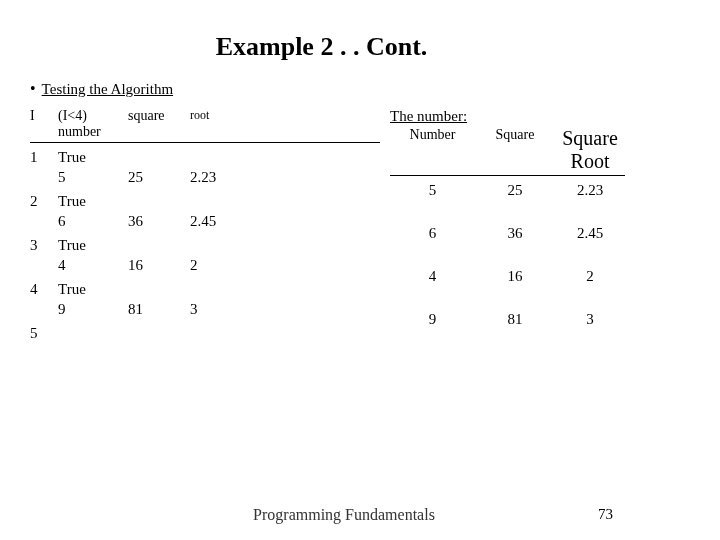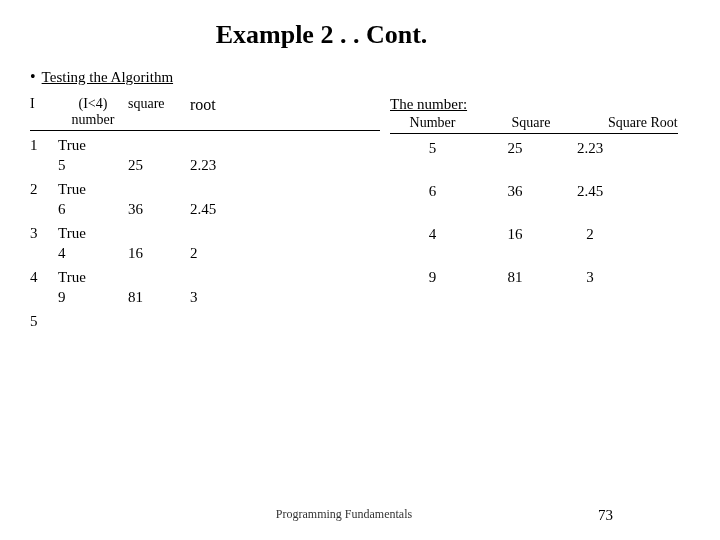--- a/index.html
+++ b/index.html
@@ -10,21 +10,21 @@
       font-family: 'Times New Roman', Times, serif;
       font-size: 15px;
       color: #000;
       overflow: hidden;
       position: relative;
     }
     .page {
       width: 643px;
       height: 540px;
       position: relative;
-      padding: 20px 30px;
+      padding: 32px 30px;
     }
     .title {
       text-align: center;
       font-size: 26px;
       font-weight: bold;
       margin-bottom: 18px;
     }
     .bullet-line {
       display: flex;
       align-items: baseline;
@@ -35,39 +35,39 @@
     .underline { text-decoration: underline; font-size: 15px; text-align: right; }
     .footer {
       position: absolute;
       bottom: 16px;
       width: calc(100% - 60px);
       display: flex;
       justify-content: space-between;
     }
     .footer-center {
       text-align: center;
-      font-size: 12px;
+      font-size: 16px;
       color: #333;
       flex: 1;
     }
     .footer-num {
       font-size: 15px;
       color: #000;
     }
     .left-headers {
       display: flex;
       flex-direction: row;
       border-bottom: 1px solid #000;
       margin-bottom: 6px;
       padding-bottom: 2px;
     }
     .lh-i { width: 28px; font-size: 14px; }
-    .lh-cond { width: 70px; font-size: 14px; text-align: center; }
+    .lh-cond { width: 70px; font-size: 14px; }
     .lh-number { width: 62px; font-size: 14px; }
-    .lh-square { width: 60px; font-size: 16px; }
+    .lh-square { width: 60px; font-size: 12px; }
     .lh-root { width: 55px; font-size: 14px; }
   </style>
 </head>
 <body>
 <div class="page">
 
   <div class="title">Example 2 . . Cont.</div>
 
   <div class="bullet-line">
     <span class="bullet">•</span>
@@ -140,24 +140,24 @@
         </div>
       </div>
     </div>
 
     <div style="flex:1; padding-left:10px;">
 
       <div style="margin-bottom:2px; font-size:15px;">
         <span style="text-decoration:underline;">The number:</span>
       </div>
 
-      <div style="display:flex; border-bottom:1px solid #000; padding-bottom:2px; margin-bottom:6px;gap:16px;">
+      <div style="display:flex; border-bottom:1px solid #000; padding-bottom:2px; margin-bottom:6px;">
         <div style="width:85px; text-align:center; font-size:14px;">Number</div>
         <div style="width:80px; text-align:center; font-size:14px;">Square</div>
-        <div style="width:70px; font-size:14px;margin-left:21px;">Square Root</div>
+        <div style="width:70px; text-align:center; font-size:20px;">Square Root</div>
       </div>
 
       <div style="display:flex; margin-bottom:26px;">
         <div style="width:85px; text-align:center; font-size:15px;">5</div>
         <div style="width:80px; text-align:center; font-size:15px;">25</div>
         <div style="width:70px; text-align:center; font-size:15px;">2.23</div>
       </div>
       <div style="display:flex; margin-bottom:26px;">
         <div style="width:85px; text-align:center; font-size:15px;">6</div>
         <div style="width:80px; text-align:center; font-size:15px;">36</div>

